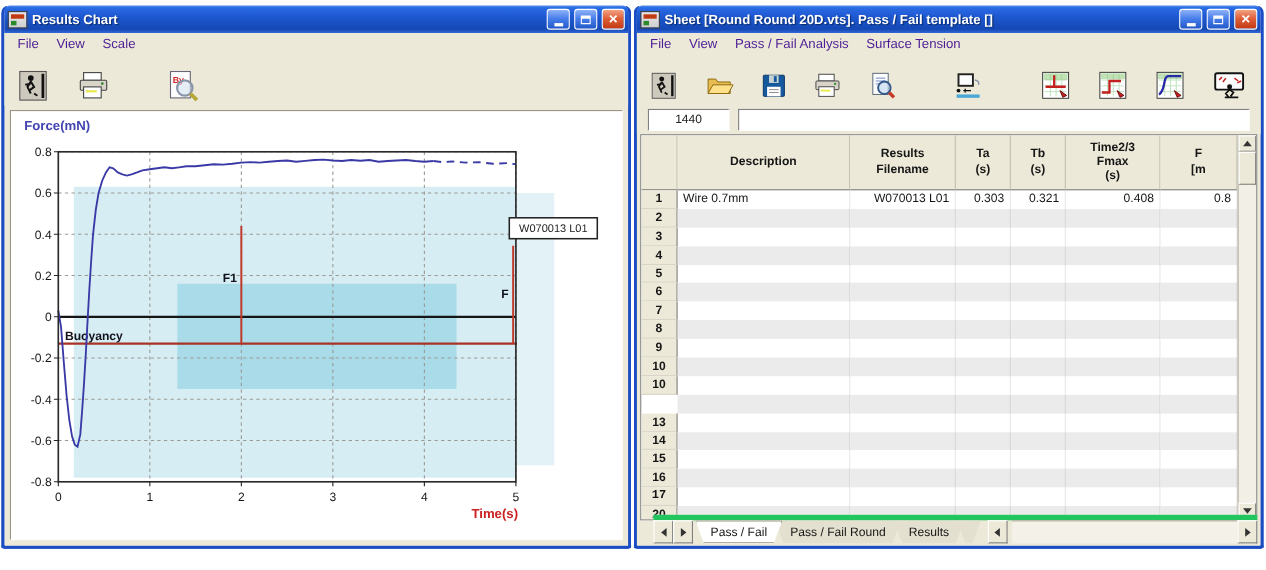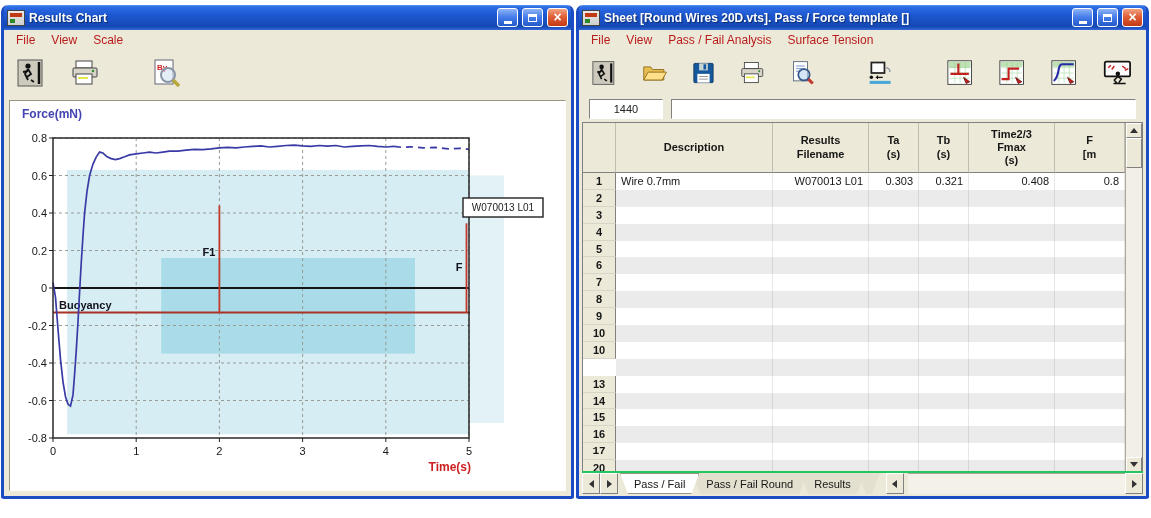--- a/index.html
+++ b/index.html
@@ -12,23 +12,23 @@
   .title-text{flex:1;color:#fff;font-weight:bold;font-size:12px;text-shadow:1px 1px 1px #0a2a6a;white-space:nowrap;overflow:hidden}
   .app-ico{width:16px;height:14px;background:linear-gradient(180deg,#e8e8e8 0%,#cfcfcf 100%);border:1px solid #444;position:relative;flex:none}
   .app-ico::after{content:"";position:absolute;left:2px;right:2px;top:2px;height:4px;background:#c23a14}
   .app-ico::before{content:"";position:absolute;left:2px;bottom:2px;width:5px;height:4px;background:#2a8a2a}
   .tb-btn{width:21px;height:19px;border-radius:3px;border:1px solid #fff;display:flex;align-items:center;justify-content:center;box-sizing:border-box;flex:none}
   .btn-min,.btn-max{background:linear-gradient(180deg,#8fb4f6 0%,#4a80ec 45%,#2258c8 100%)}
   .btn-close{background:linear-gradient(180deg,#f2a384 0%,#e06038 45%,#c23a14 100%)}
   .glyph-min{width:8px;height:3px;background:#fff;margin-top:9px}
   .glyph-max{width:9px;height:8px;border:1px solid #fff;border-top:3px solid #fff;box-sizing:border-box}
   .glyph-close{color:#fff;font-size:14px;font-weight:bold;line-height:1;margin-top:-1px}
-  .menubar{height:20px;display:flex;align-items:center;padding:0 4px;font-size:12px;color:#b91c1c;background:#ece9d8}
+  .menubar{height:20px;display:flex;align-items:center;padding:0 4px;font-size:12px;color:#4c1d95;background:#ece9d8}
   .menu-item{padding:2px 8px;white-space:nowrap}
-  .toolbar{height:46px;display:flex;align-items:center;gap:12px;padding:0 6px;background:#ece9d8}
+  .toolbar{height:46px;display:flex;align-items:flex-end;gap:12px;padding:0 6px;background:#ece9d8}
   .tool-btn{min-width:32px;height:36px;display:flex;align-items:center;justify-content:center;background:transparent;border:1px solid transparent}
   .gap-m{width:16px}
   .chart-client{position:absolute;left:5px;right:5px;top:95px;bottom:5px;background:#fff;border:1px solid;border-color:#9a9684 #fdfdfd #fdfdfd #9a9684}
   .sunken{border:1px solid;border-color:#808080 #fff #fff #808080}
   .namebox-row{height:26px;display:flex;align-items:center;gap:8px;padding:0 10px;background:#ece9d8}
   .name-box{width:72px;height:18px;background:#fff;font-size:11px;color:#222;display:flex;align-items:center;justify-content:center}
   .formula-box{flex:1;height:18px;background:#fff;font-size:11px;color:#222;padding:0 4px}
   .grid-area{position:absolute;left:3px;right:3px;top:117px;bottom:23px;background:#fff;border:1px solid #808080;display:flex;overflow:hidden}
   .grid-main{flex:1;overflow:hidden}
   .g-row{display:flex;height:16.9px;box-sizing:border-box}
@@ -39,21 +39,21 @@
   .stripe{background:#ebebeb}
   .al-left{justify-content:flex-start}.al-right{justify-content:flex-end}
   .vscroll{width:16px;background:#f2f0e6;border-left:1px solid #aca899;display:flex;flex-direction:column}
   .sb-btn{height:15px;background:#ece9d8;border:1px solid;border-color:#fff #808080 #808080 #fff;display:flex;align-items:center;justify-content:center;box-sizing:border-box;flex:none}
   .sb-thumb{height:30px;background:#ece9d8;border:1px solid;border-color:#fff #808080 #808080 #fff;box-sizing:border-box;flex:none}
   .sb-track{flex:1}
   .tri-up{width:0;height:0;border-left:4px solid transparent;border-right:4px solid transparent;border-bottom:5px solid #333}
   .tri-down{width:0;height:0;border-left:4px solid transparent;border-right:4px solid transparent;border-top:5px solid #333}
   .tri-left{width:0;height:0;border-top:4px solid transparent;border-bottom:4px solid transparent;border-right:5px solid #333}
   .tri-right{width:0;height:0;border-top:4px solid transparent;border-bottom:4px solid transparent;border-left:5px solid #333}
-  .tabbar{position:absolute;left:3px;right:3px;bottom:2px;height:21px;background:#ece9d8;border-top:2px solid #22c55e;display:flex;align-items:stretch}
+  .tabbar{position:absolute;left:15px;right:3px;bottom:2px;height:21px;background:#ece9d8;border-top:5px solid #22c55e;display:flex;align-items:stretch}
   .nav-btn{width:18px;background:#ece9d8;border:1px solid;border-color:#fff #808080 #808080 #fff;display:flex;align-items:center;justify-content:center;box-sizing:border-box;flex:none}
   .tab{height:100%;display:flex;align-items:center;justify-content:center;font-size:11px;color:#161616;padding:0 14px;
     clip-path:polygon(0 0,100% 0,calc(100% - 8px) 100%,8px 100%);background:#e4e0cf;margin-left:-7px;position:relative}
   .tab.active{background:#fff;font-weight:normal;z-index:2;box-shadow:inset 0 0 0 1px #9a9684}
   .tab-stub{width:22px;clip-path:polygon(0 0,100% 0,calc(100% - 8px) 100%,8px 100%);background:#e4e0cf;margin-left:-7px}
   .hscroll{flex:1;display:flex;align-items:stretch;margin-left:4px}
   .hs-track{flex:1;background:#f4f2e8;border-top:1px solid #aca899}
   svg text{font-family:"Liberation Sans",sans-serif}
 </style>
 </head>
@@ -167,21 +167,21 @@
         <text x="455" y="366" text-anchor="end" font-size="12" font-weight="bold" fill="#cc2020">Time(s)</text>
         <rect x="447" y="93" width="80" height="19" fill="#fff" stroke="#222" stroke-width="1.4"></rect>
         <text x="487" y="106" text-anchor="middle" font-size="10" fill="#222">W070013 L01</text>
       </svg>
   </div>
 </div>
 
 <div class="window" id="win-right">
   <div class="titlebar">
     <span class="app-ico"></span>
-    <span class="title-text">Sheet [Round Wires 20D.vts]. Pass / Force template []</span>
+    <span class="title-text">Sheet [Round Round 20D.vts]. Pass / Fail template []</span>
     <span class="tb-btn btn-min">
         <span class="glyph-min"></span>
       </span>
     <span class="tb-btn btn-max">
         <span class="glyph-max"></span>
       </span>
     <span class="tb-btn btn-close">
         <span class="glyph-close">×</span>
       </span>
   </div>

